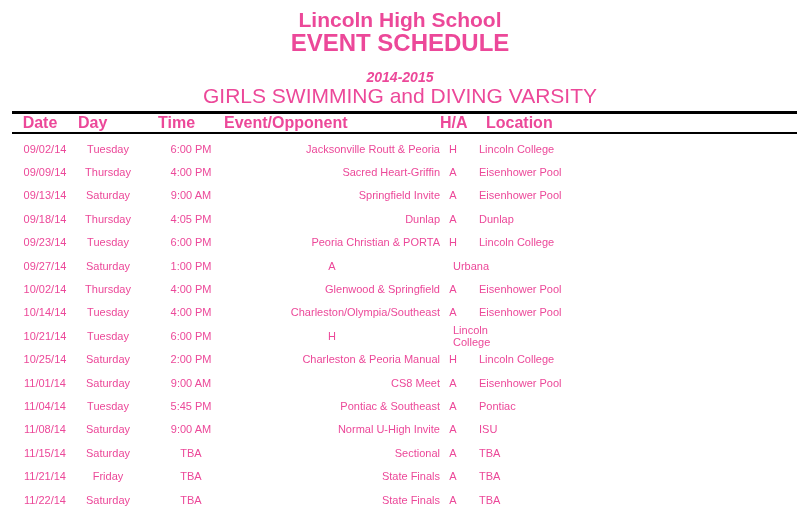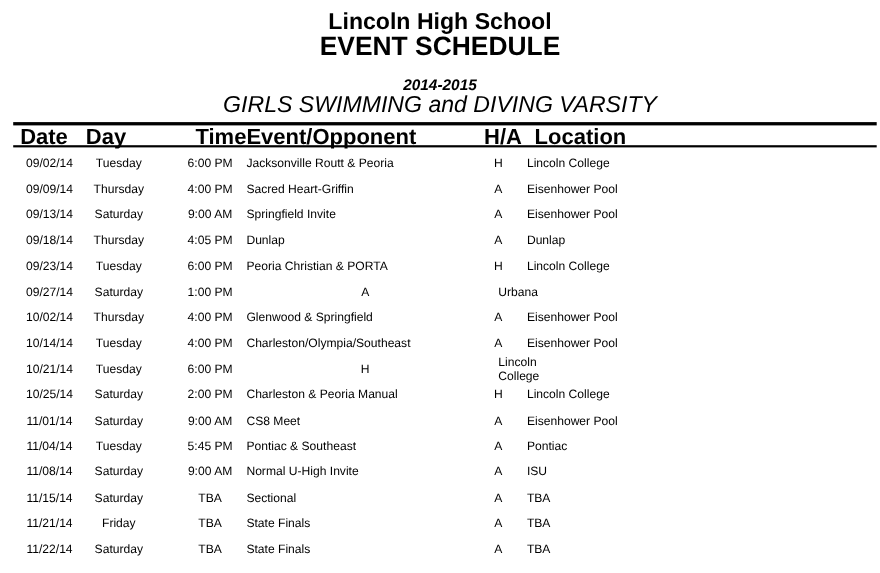--- a/index.html
+++ b/index.html
@@ -5,21 +5,21 @@
   html, body {
     margin: 0;
     padding: 0;
     background: #ffffff;
   }
   .page {
     position: relative;
     width: 800px;
     height: 521px;
     background: #ffffff;
-    color: #000000;
+    color: #ec4899;
     font-family: "Liberation Sans", sans-serif;
     overflow: hidden;
   }
   .doc-header { text-align: center; }
   .school {
     margin-top: 9px;
     font-size: 21px;
     font-weight: bold;
     line-height: 22px;
   }
@@ -30,59 +30,58 @@
   }
   .season {
     margin-top: 14px;
     font-size: 14px;
     font-weight: bold;
     font-style: italic;
     line-height: 16px;
   }
   .subtitle {
     font-size: 21px;
-    font-style: italic;
     line-height: 22px;
   }
   .rule {
     margin-left: 12px;
     margin-right: 3px;
     border: 0;
     background: #000000;
   }
   .rule.thick { height: 3px; margin-top: 4px; }
   .rule.thin  { height: 2px; }
   .grid {
     display: grid;
     grid-template-columns: 66px 60px 86px 216px 26px auto;
     padding-left: 12px;
     padding-right: 3px;
     align-items: center;
   }
   .thead {
     height: 18px;
-    font-size: 20px;
+    font-size: 16px;
     font-weight: bold;
   }
   .tbody { padding-top: 3px; }
   .row {
     height: 23.4px;
     font-size: 11px;
   }
   
   .c-date  { text-align: center; }
   .c-day   { text-align: center; }
   .c-time  { text-align: center; padding-left: 20px; }
-  .c-event { text-align: left; }
+  .c-event { text-align: right; }
   .c-ha    { text-align: center; }
   .c-loc   { text-align: left; padding-left: 13px; }
   
   .h-date  { text-align: center; padding-right: 10px; }
   .h-day   { text-align: left; }
-  .h-time  { text-align: right; padding-left: 20px; }
+  .h-time  { text-align: left; padding-left: 20px; }
   .h-event { text-align: left; }
   .h-ha    { text-align: center; }
   .h-loc   { text-align: left; padding-left: 20px; }
 </style>
 </head>
 <body>
 
 <div class="page">
 
   <div class="doc-header">

